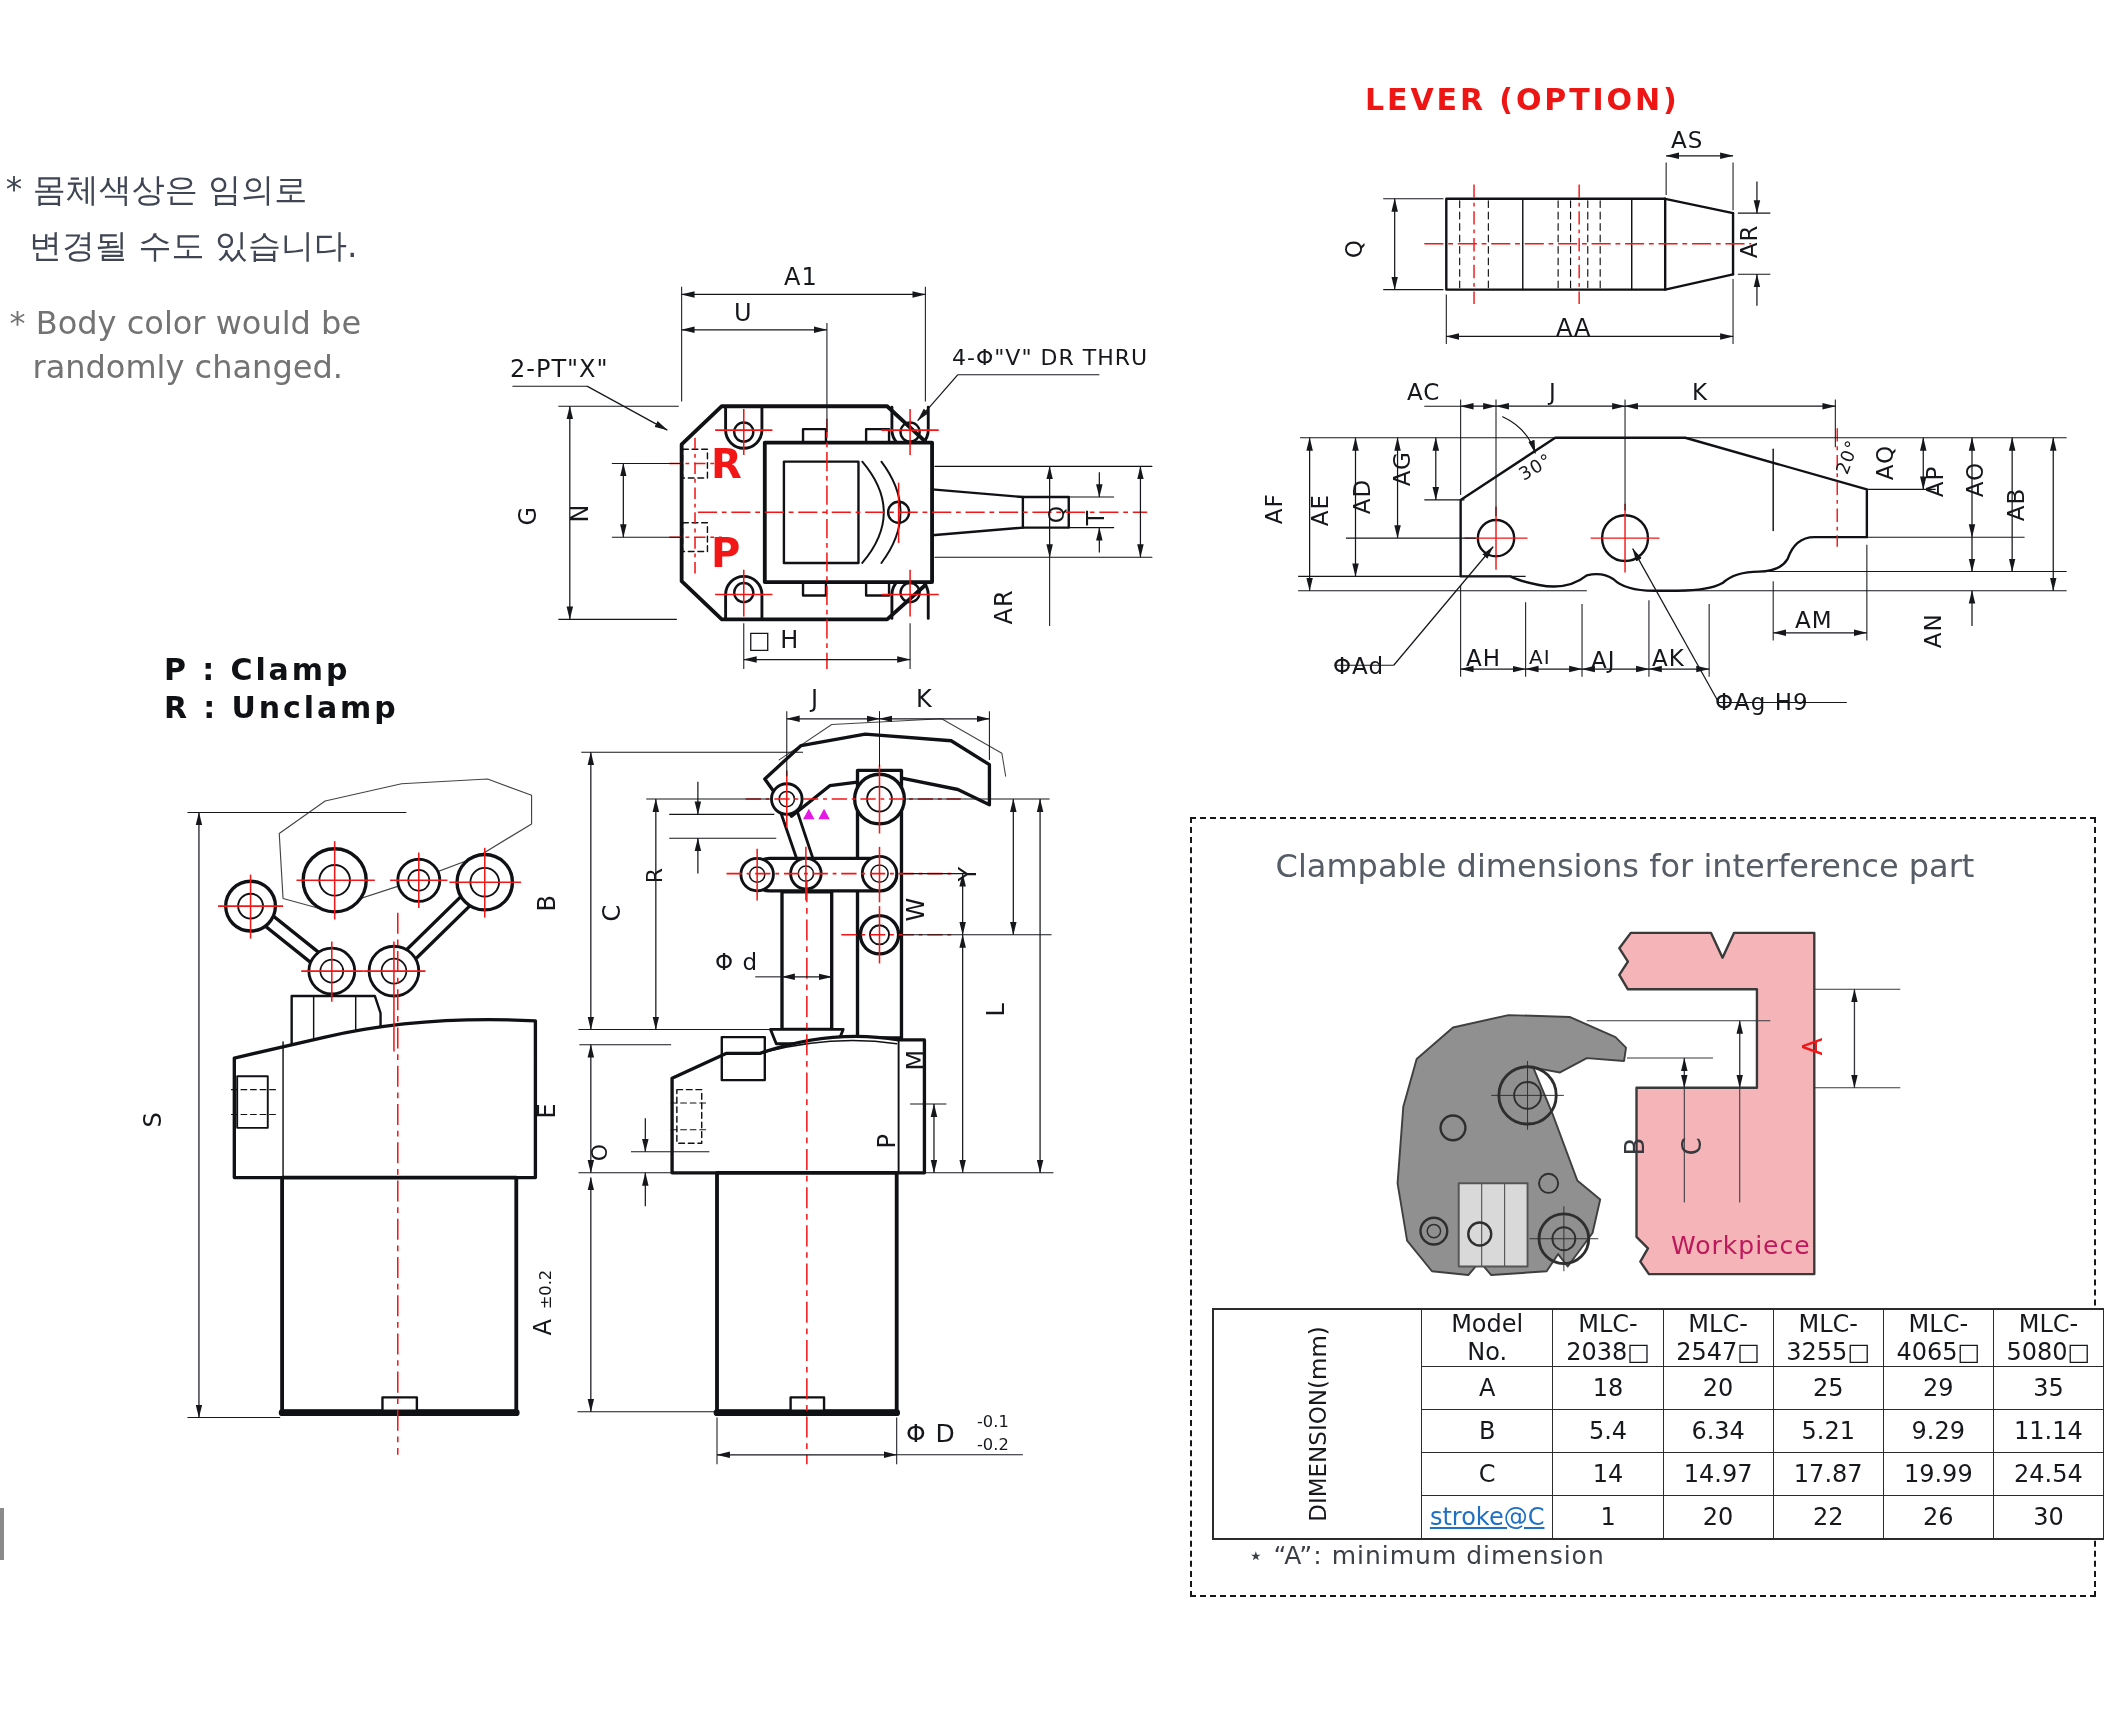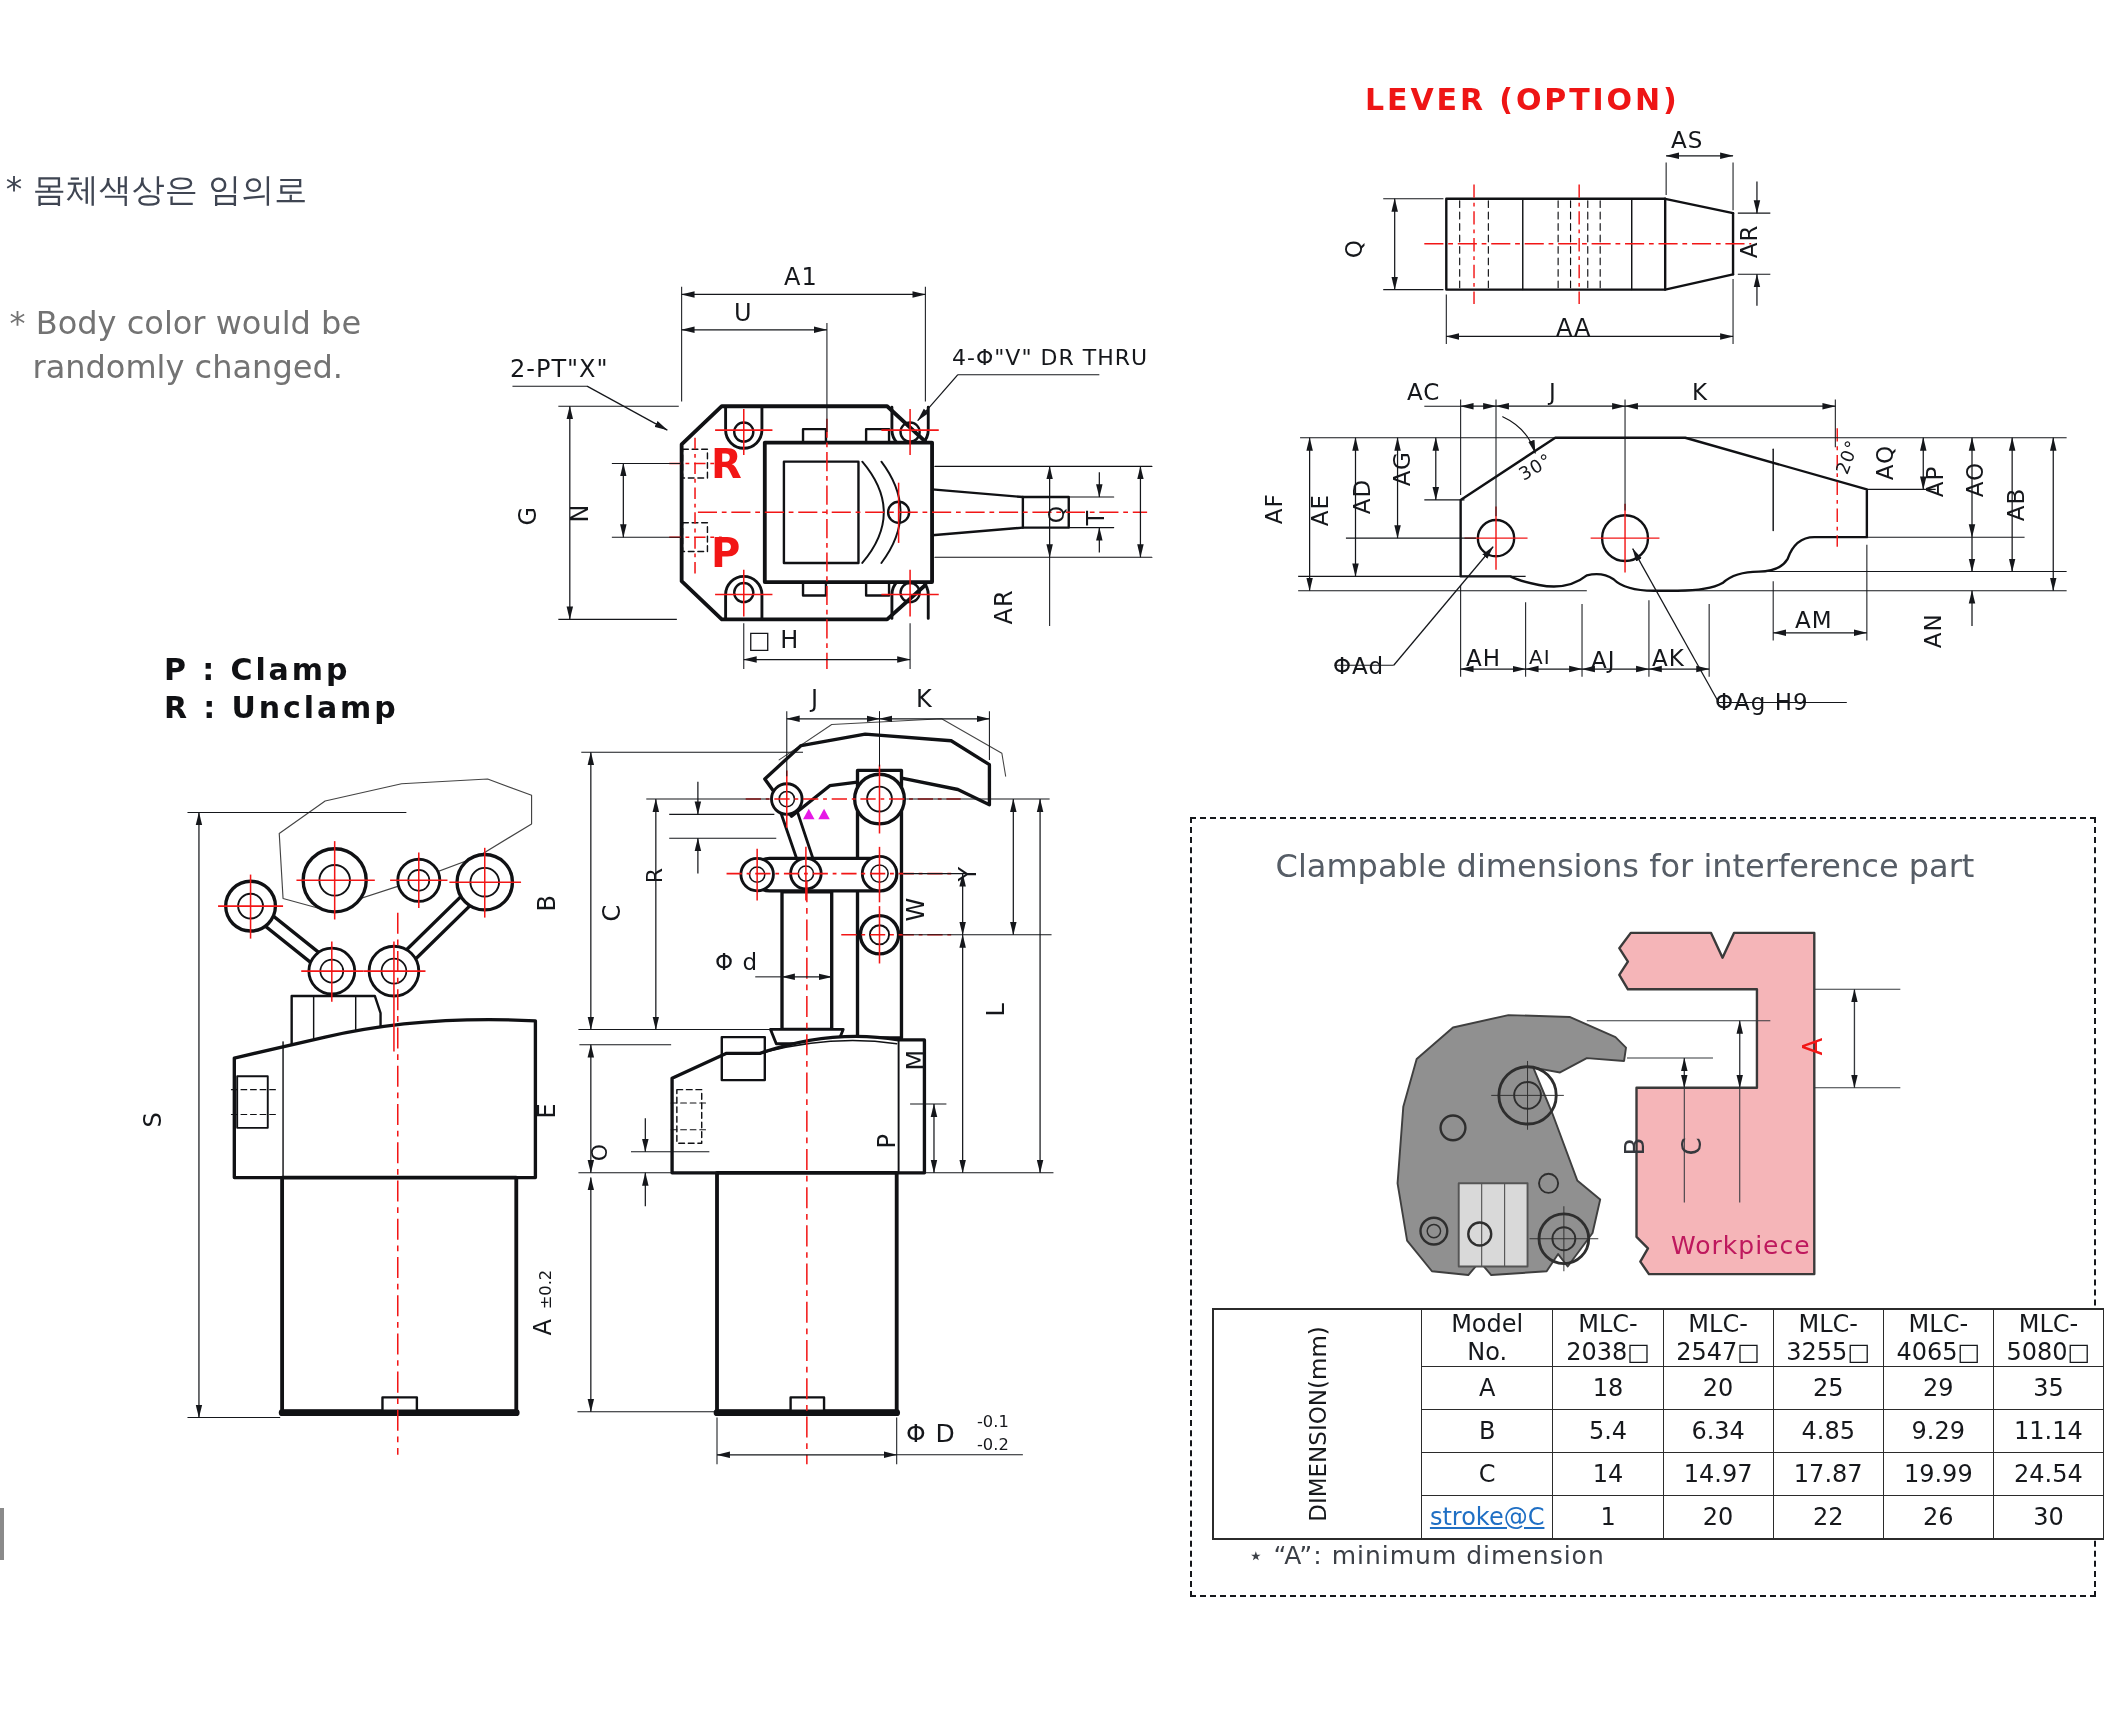--- a/index.html
+++ b/index.html
@@ -388,20 +388,21 @@
     <line x1="1898" y1="1138" x2="1988" y2="1138" stroke-width="1.1"></line>
     <line x1="1762" y1="1107" x2="1762" y2="1138" marker-start="url(#ah)" marker-end="url(#ah)"></line>
     <line x1="1762" y1="1138" x2="1762" y2="1258" stroke-width="1.1"></line>
     <line x1="1820" y1="1068" x2="1820" y2="1138" marker-start="url(#ah)" marker-end="url(#ah)"></line>
     <line x1="1820" y1="1138" x2="1820" y2="1258" stroke-width="1.1"></line>
     <line x1="1940" y1="1035" x2="1940" y2="1138" marker-start="url(#ah)" marker-end="url(#ah)"></line>
   </g>
 </svg>
 
 <div class="note-k" style="left:5.7px;top:168px;">* 몸체색상은 임의로</div>
+<div class="note-k" style="left:29px;top:224px;">변경될 수도 있습니다.</div>
 <div class="note-e" style="left:9.6px;top:304px;">*  Body color would be</div>
 <div class="note-e" style="left:32.5px;top:348px;">randomly changed.</div>
 
 <div class="legend" style="left:164px;top:652px;">P : Clamp</div>
 <div class="legend" style="left:164px;top:690px;">R : Unclamp</div>
 
 <div class="lab" style="left:784px;top:264px;">A1</div>
 <div class="lab" style="left:734px;top:300px;">U</div>
 <div class="lab" style="left:510px;top:356px;">2-PT"X"</div>
 <div class="lab" style="left:952px;top:346px;font-size:22px;">4-Φ"V" DR THRU</div>
@@ -485,21 +486,21 @@
           <td>18</td>
           <td>20</td>
           <td>25</td>
           <td>29</td>
           <td>35</td>
         </tr>
         <tr>
           <td class="rowlab">B</td>
           <td>5.4</td>
           <td>6.34</td>
-          <td>4.85</td>
+          <td>5.21</td>
           <td>9.29</td>
           <td>11.14</td>
         </tr>
         <tr>
           <td class="rowlab">C</td>
           <td>14</td>
           <td>14.97</td>
           <td>17.87</td>
           <td>19.99</td>
           <td>24.54</td>

